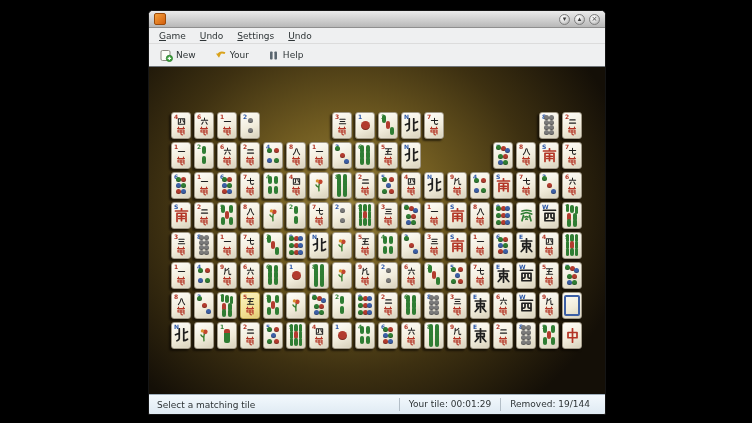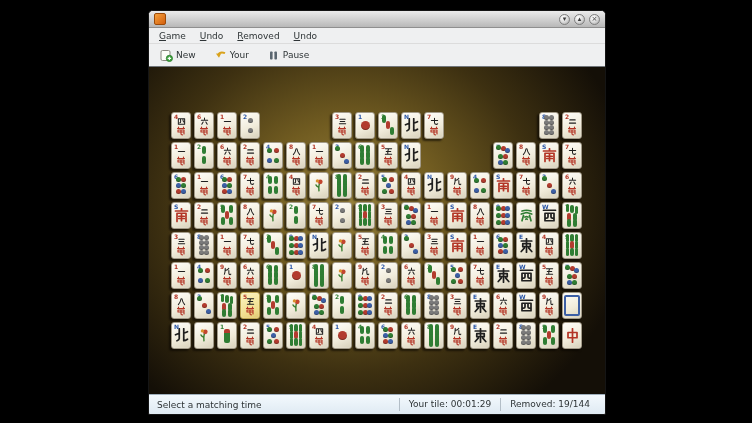--- a/index.html
+++ b/index.html
@@ -70,21 +70,21 @@
     <span class="winbtns">
       <span class="winbtn">▾</span>
       <span class="winbtn">▴</span>
       <span class="winbtn">×</span>
     </span>
   </div>
 
   <div class="menubar">
     <span class="menu-item">Game</span>
     <span class="menu-item">Undo</span>
-    <span class="menu-item">Removed</span>
+    <span class="menu-item">Settings</span>
     <span class="menu-item">Undo</span>
   </div>
 
   <div class="toolbar">
     <span class="tbtn">
       <span class="ticon">
         <svg width="13" height="13" viewBox="0 0 13 13">
             <rect x="1" y="1.5" width="9" height="10" rx="1.5" fill="#fdfdf8" stroke="#8a8a80"></rect>
             <circle cx="9.4" cy="9.4" r="3.1" fill="#3fa33f" stroke="#2b7a2b" stroke-width="0.8"></circle>
             <path d="M9.4 7.7 V11.1 M7.7 9.4 H11.1" stroke="#fff" stroke-width="1.1"></path>
@@ -101,21 +101,21 @@
       </span>
       <span>Your</span>
     </span>
     <span class="tbtn">
       <span class="ticon">
         <svg width="13" height="13" viewBox="0 0 13 13">
             <rect x="3" y="2.5" width="2.6" height="8" rx="0.8" fill="#5a6670"></rect>
             <rect x="7.4" y="2.5" width="2.6" height="8" rx="0.8" fill="#5a6670"></rect>
           </svg>
       </span>
-      <span>Pause</span>
+      <span>Help</span>
     </span>
   </div>
 
   <div class="game-area">
     <div class="board">
         <div class="cell">
           <div class="face">
             <span class="corner red">4</span>
             <div class="gstack">
               <svg width="9" height="9" viewBox="0 0 10 10" style="display:block">
@@ -1585,18 +1585,18 @@
           <div class="face">
             <svg width="15" height="15" viewBox="0 0 10 10" style="display:block">
               <path d="M5 0.5 V9.5 M2 3 H8 V6.5 H2 Z" fill="none" stroke="#b33425" stroke-width="1.15" stroke-linecap="round" stroke-linejoin="round"></path>
             </svg>
           </div>
         </div>
       </div>
   </div>
 
   <div class="statusbar">
-    <span class="status-msg">Select a matching time</span>
+    <span class="status-msg">Select a matching tile</span>
     <span class="status-sec">Your tile: 00:01:29</span>
     <span class="status-sec">Removed: 19/144</span>
   </div>
 
 </div>
 
 </body></html>

